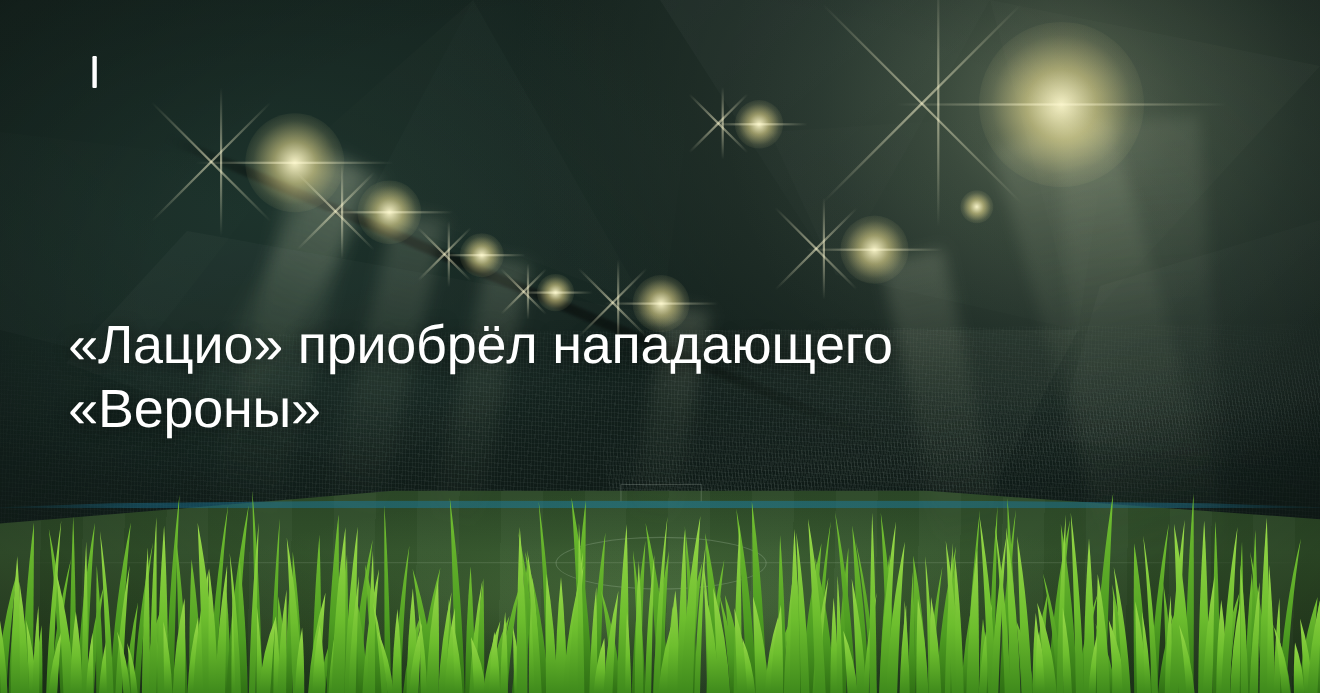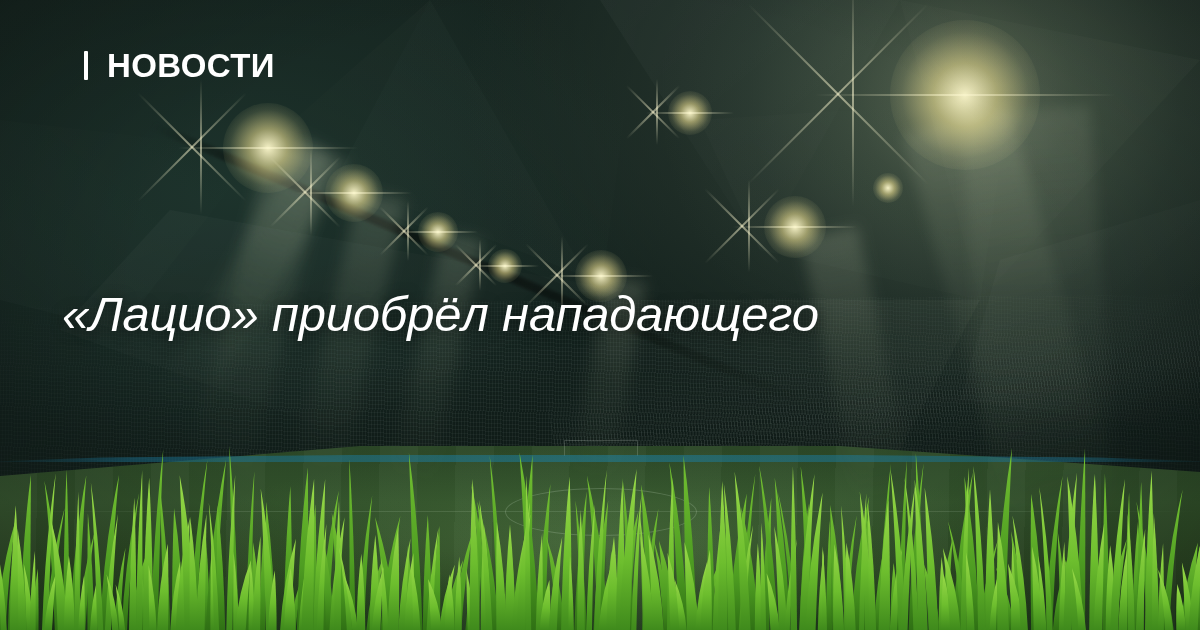--- a/index.html
+++ b/index.html
@@ -217,21 +217,21 @@
     left: 62px; top: 252px;
     width: 1010px;
     color: #ffffff;
     font-size: 49px;
     font-weight: normal;
     line-height: 1.19;
     letter-spacing: -0.2px;
     text-shadow: 0 2px 14px rgba(0,0,0,0.55);
     z-index: 20;
   }
-  #headline .ln { display: block; white-space: nowrap; font-style: italic; }
+  #headline .ln { display: block; white-space: nowrap; }
 </style>
 </head>
 <body>
 
 <div id="stage">
 
   <div class="layer" id="bg-base"></div>
 
   <div class="layer">
     <div id="bg-stands"></div>
@@ -635,20 +635,20 @@
         <path d="M1157.8,215 Q1158.7,167.3 1163.1,128.3 Q1164.2,167.3 1163.9,215 Z"></path>
         <path d="M1165.1,215 Q1162.9,182.5 1158.8,155.8 Q1170.0,182.5 1173.0,215 Z"></path>
         <path d="M1176.3,215 Q1175.8,189.7 1177.3,169.0 Q1184.4,189.7 1185.9,215 Z"></path>
         <path d="M1185.6,215 Q1184.1,177.7 1181.9,147.2 Q1191.5,177.7 1193.9,215 Z"></path>
         <path d="M1188.4,215 Q1191.6,159.4 1204.3,113.9 Q1200.1,159.4 1197.7,215 Z"></path>
       </g>
   </svg>
 
   <div id="header">
     <div id="sep"></div>
-    <div id="section-label">НОВОСТИ</div>
   </div>
 
   <h1 id="headline">
     <span class="ln">«Лацио» приобрёл нападающего</span>
+    <span class="ln">«Вероны»</span>
   </h1>
 
 </div>
 
 </body></html>

